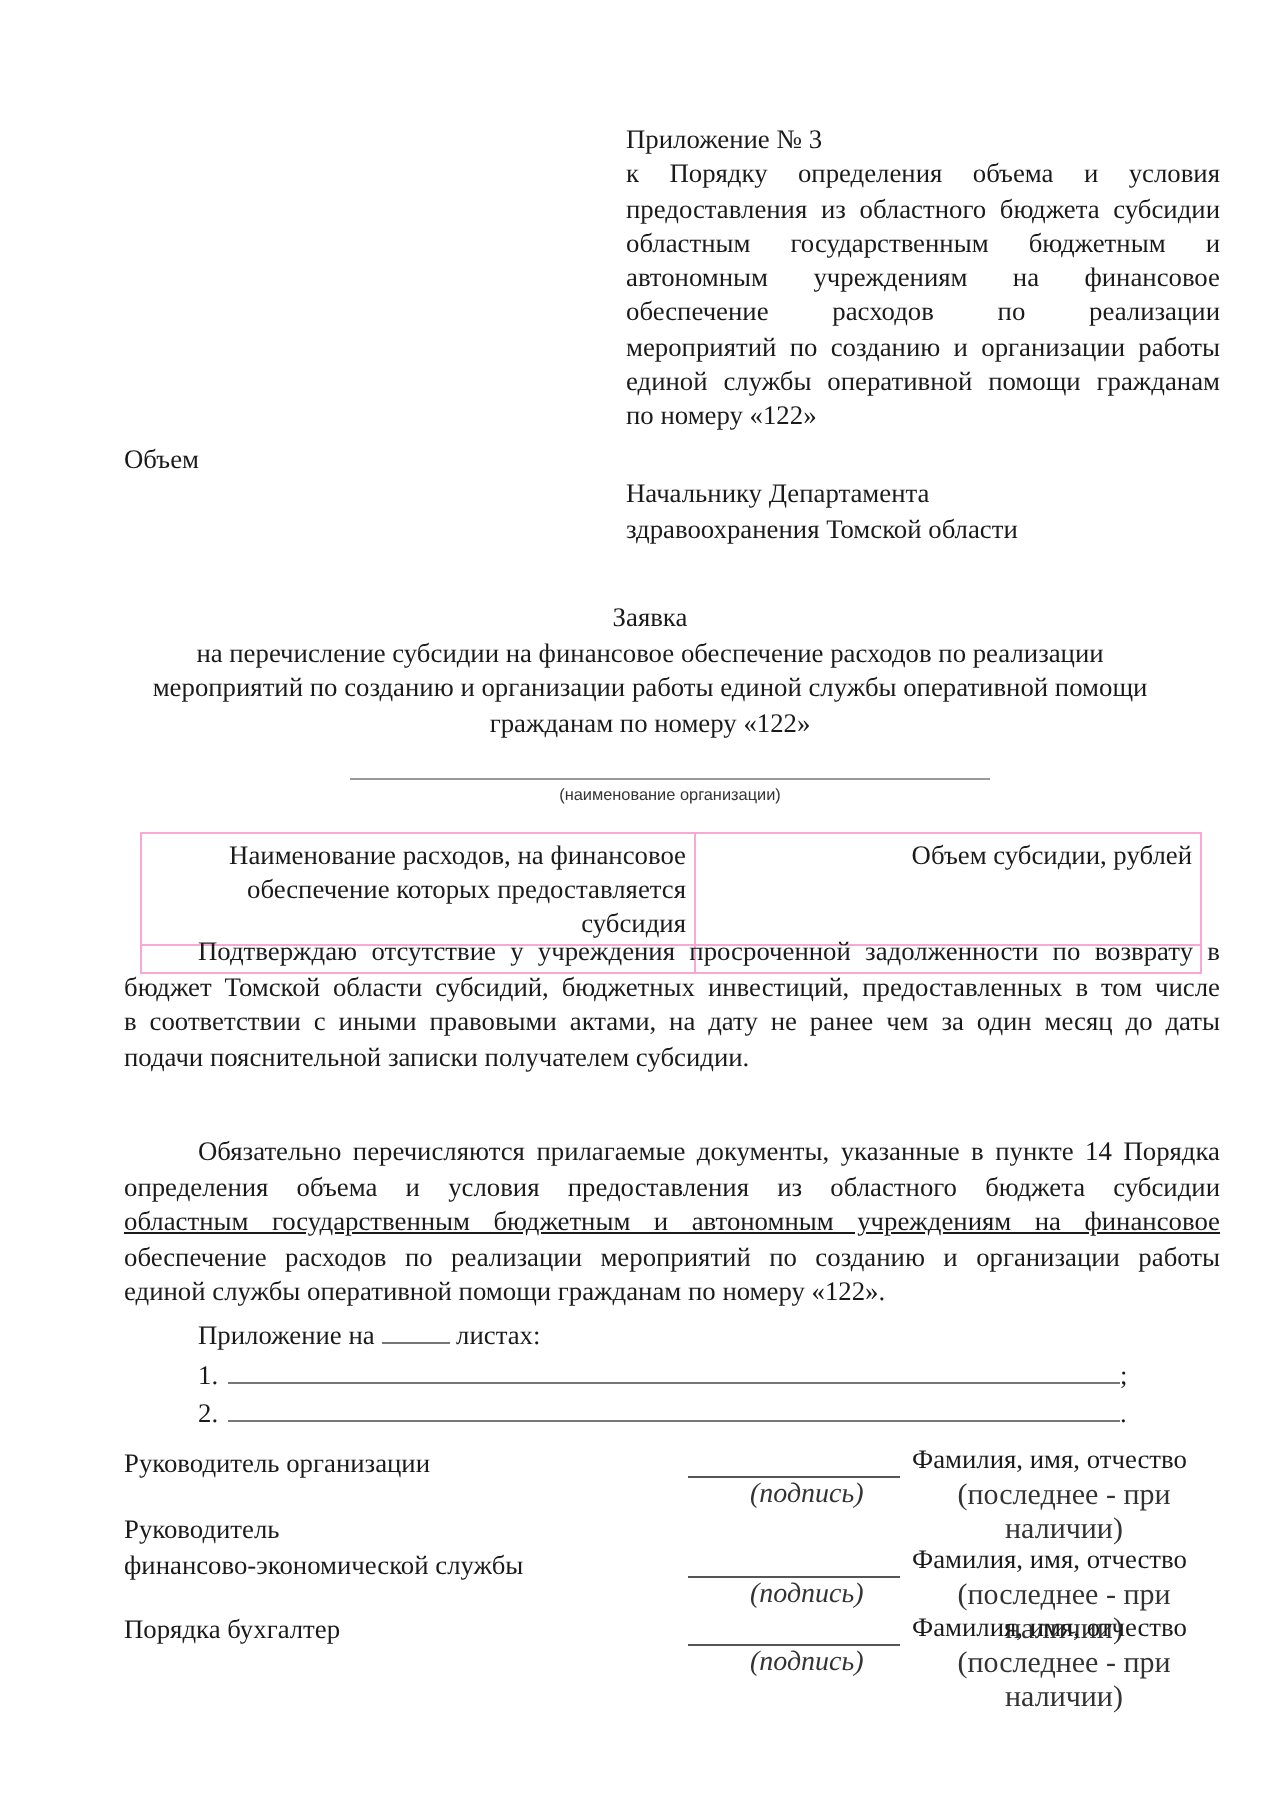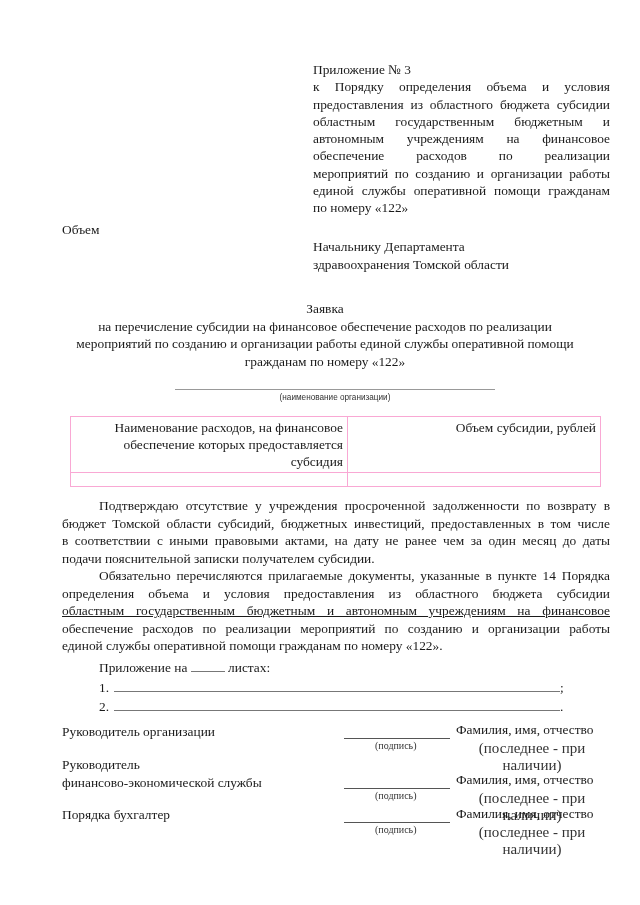--- a/index.html
+++ b/index.html
@@ -19,21 +19,21 @@
   table.sub td.c1 { width:268px; }
   table.sub tr.hdr td { height:45px; }
   table.sub tr.empty td { height:13px; padding:0; }
   .para { left:62px; width:548px; line-height:17.6px; text-align:justify; }
   .para p { margin:0; text-indent:37px; }
   .para p .line { display:block; text-align:justify; text-align-last:justify; }
   .attach { left:99px; top:659px; line-height:17.5px; width:470px; }
   .uline { display:inline-block; border-bottom:1px solid #777; vertical-align:baseline; }
   .sig-label { left:62px; line-height:17.5px; }
   .sig-line { border-top:1.2px solid #555; width:106px; left:344px; }
-  .sig-cap { font-size:10px; color:#333; }
+  .sig-cap { font-size:14px; color:#333;font-style:italic; }
   .fio { left:456px; }
   .fio-cap { left:457px; font-size:15px; color:#333; width:150px; text-align:center; }
 </style>
 </head>
 <body>
 
 <div class="abs appendix">
   <div>Приложение № 3</div>
   <div class="just">к Порядку определения объема и условия</div>
   <div class="just">предоставления из областного бюджета субсидии</div>
@@ -68,21 +68,21 @@
     <td class="c1">Наименование расходов, на финансовое обеспечение которых предоставляется субсидия</td>
     <td>Объем субсидии, рублей</td>
   </tr>
   <tr class="empty">
     <td class="c1"></td>
     <td></td>
   </tr>
 </tbody>
   </table>
 
-<div class="abs para" style="top:497px;">
+<div class="abs para" style="top:467px;">
   <p>
     <span class="line">Подтверждаю отсутствие у учреждения просроченной задолженности по возврату в</span>
   </p>
   <div style="text-align:justify;text-align-last:justify;">бюджет Томской области субсидий, бюджетных инвестиций, предоставленных в том числе</div>
   <div style="text-align:justify;text-align-last:justify;">в соответствии с иными правовыми актами, на дату не ранее чем за один месяц до даты</div>
   <div>подачи пояснительной записки получателем субсидии.</div>
 </div>
 
 <div class="abs para" style="top:567px;">
   <p>

